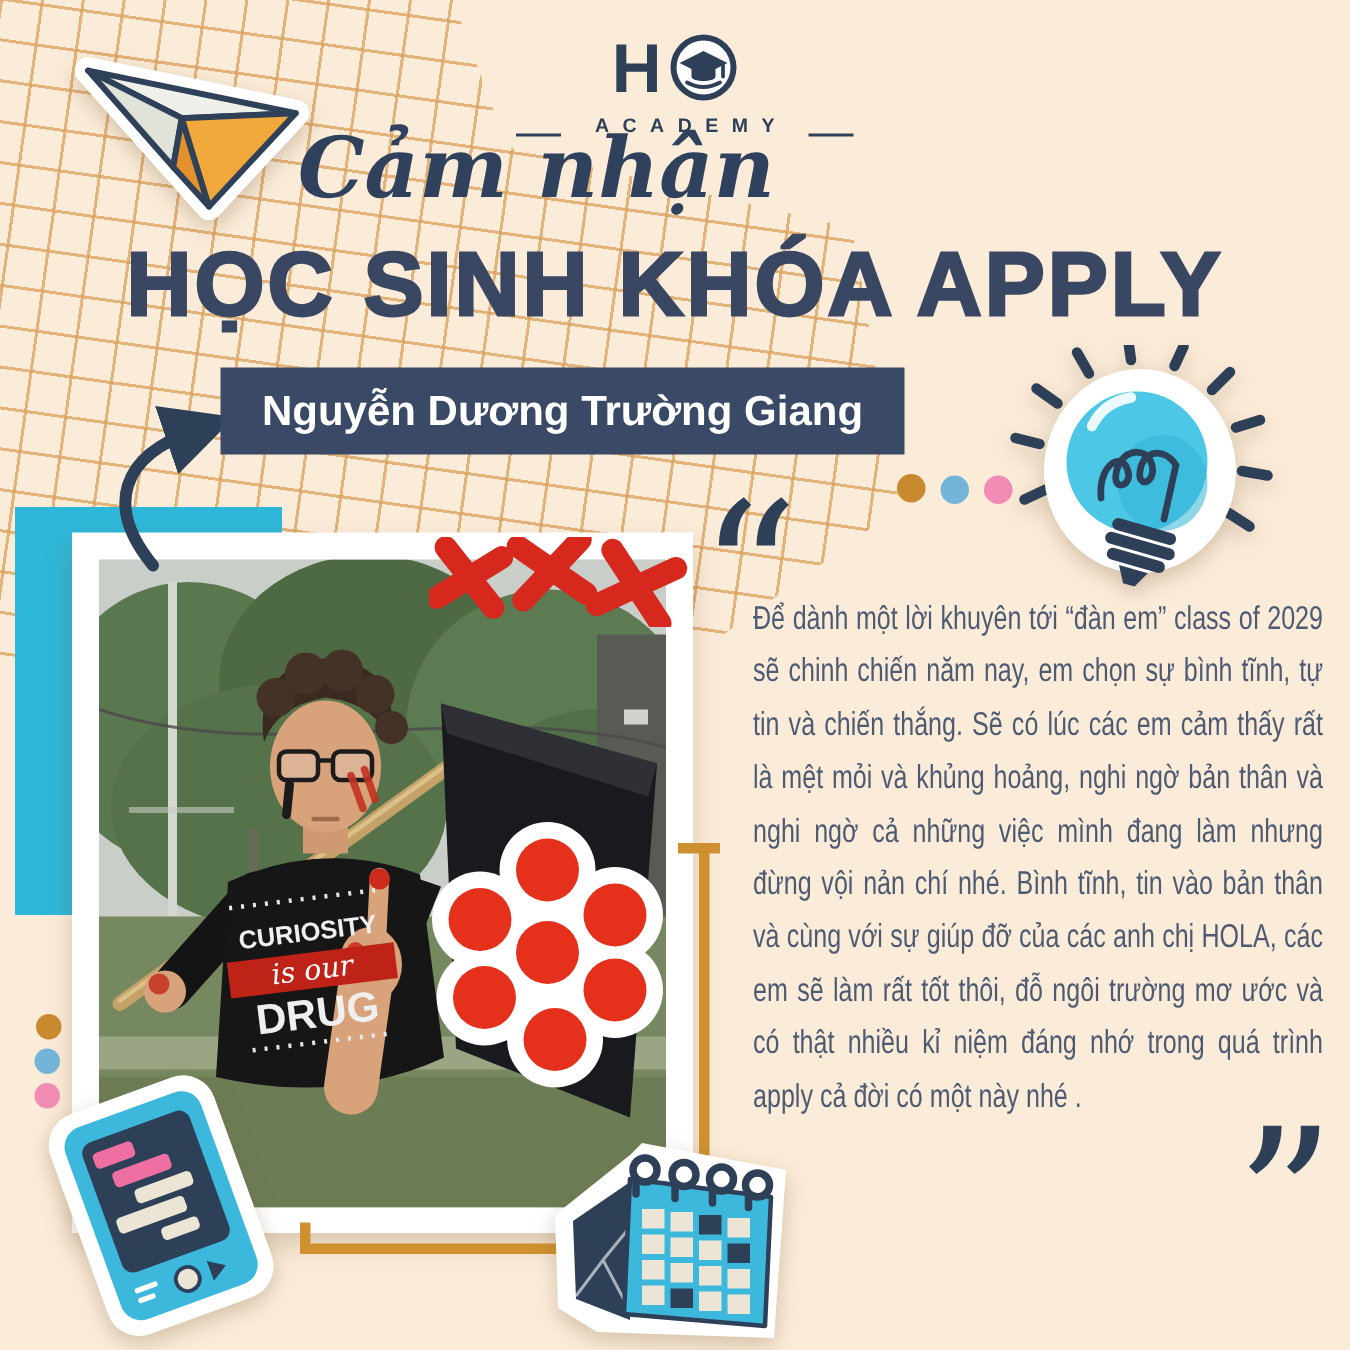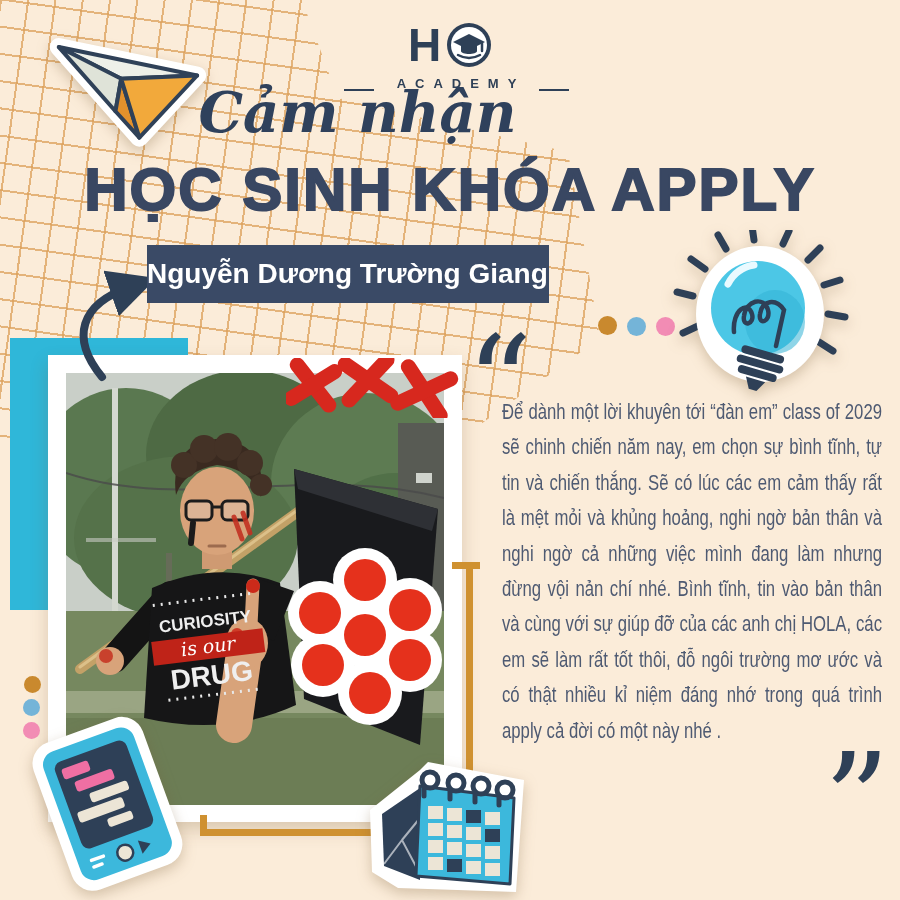--- a/index.html
+++ b/index.html
@@ -22,22 +22,22 @@
   .logo-sub .dash{width:30px;height:2px;background:#2e4057;}
   .logo-sub .txt{font-size:13px;font-weight:bold;letter-spacing:9px;text-indent:9px;}
 
   .script-title{left:0;top:84px;width:715px;text-align:center;
     font-family:"DejaVu Serif",serif;font-style:italic;font-weight:bold;
     font-size:56px;color:#2f415c;line-height:1.0;}
   .main-title{left:0;top:160px;width:900px;text-align:center;
     font-weight:bold;font-size:60px;letter-spacing:2px;color:#394762;
     -webkit-text-stroke:2px #394762;line-height:1.0;}
 
-  .name-badge{left:147px;top:245px;width:402px;height:58px;background:#3a4a66;
-    display:flex;align-items:center;
+  .name-badge{left:147px;top:245px;width:456px;height:58px;background:#3a4a66;
+    display:flex;align-items:center;justify-content:center;
     color:#fff;font-weight:bold;font-size:28px;white-space:nowrap;}
 
   
   .teal-rect{left:10px;top:338px;width:178px;height:272px;background:#2fb7d9;}
   .polaroid{left:48px;top:355px;width:414px;height:467px;background:#fff;
             box-shadow:0 8px 16px rgba(120,90,50,.25);}
   .photo-scene{left:18px;top:18px;width:378px;height:432px;overflow:hidden;background:#c9cfc8;}
 
   .orange-bracket div{position:absolute;background:#cf9130;}
 

